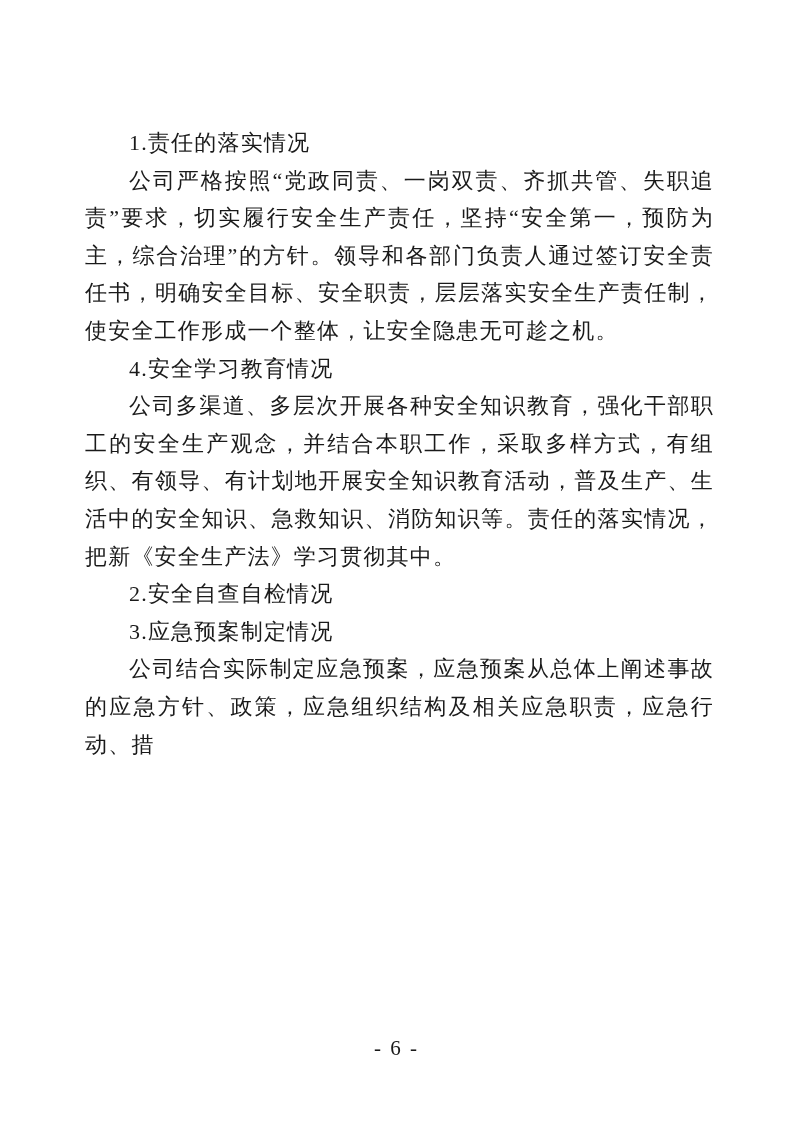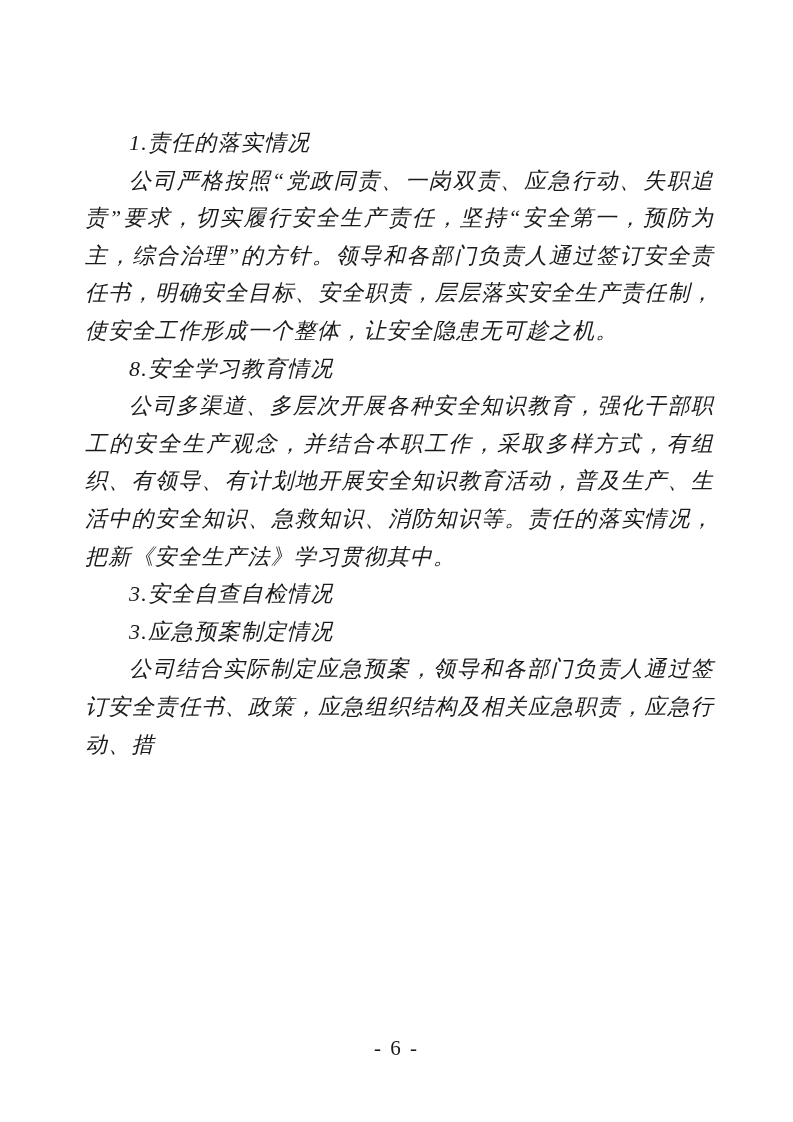--- a/index.html
+++ b/index.html
@@ -14,21 +14,20 @@
     background: #ffffff;
     color: #1a1a1a;
     font-family: "Liberation Serif", "DejaVu Serif", serif;
     overflow: hidden;
   }
   .content {
     position: absolute;
     left: 85px;
     top: 124px;
     width: 629px;
-    font-style: italic;
   }
   .content p {
     margin: 0;
     font-size: 22px;
     line-height: 37.6px;
     letter-spacing: 1.2px;
     text-align: justify;
     text-justify: inter-ideograph;
     text-indent: 2em;
     word-break: break-all;
@@ -44,27 +43,27 @@
     color: #1a1a1a;
   }
 </style>
 </head>
 <body>
 
 <div class="page">
   <div class="content">
 
     <p>1.责任的落实情况</p>
-    <p>公司严格按照“党政同责、一岗双责、应急行动、失职追责”要求，切实履行安全生产责任，坚持“安全第一，预防为主，综合治理”的方针。领导和各部门负责人通过签订安全责任书，明确安全目标、安全职责，层层落实安全生产责任制，使安全工作形成一个整体，让安全隐患无可趁之机。</p>
+    <p>公司严格按照“党政同责、一岗双责、齐抓共管、失职追责”要求，切实履行安全生产责任，坚持“安全第一，预防为主，综合治理”的方针。领导和各部门负责人通过签订安全责任书，明确安全目标、安全职责，层层落实安全生产责任制，使安全工作形成一个整体，让安全隐患无可趁之机。</p>
 
-    <p>8.安全学习教育情况</p>
+    <p>4.安全学习教育情况</p>
     <p>公司多渠道、多层次开展各种安全知识教育，强化干部职工的安全生产观念，并结合本职工作，采取多样方式，有组织、有领导、有计划地开展安全知识教育活动，普及生产、生活中的安全知识、急救知识、消防知识等。责任的落实情况，把新《安全生产法》学习贯彻其中。</p>
 
 
-    <p>3.安全自查自检情况</p>
+    <p>2.安全自查自检情况</p>
 
     <p>3.应急预案制定情况</p>
-    <p>公司结合实际制定应急预案，领导和各部门负责人通过签订安全责任书、政策，应急组织结构及相关应急职责，应急行动、措</p>
+    <p>公司结合实际制定应急预案，应急预案从总体上阐述事故的应急方针、政策，应急组织结构及相关应急职责，应急行动、措</p>
 
   </div>
 
   <div class="footer">- 6 -</div>
 </div>
 
 </body></html>

